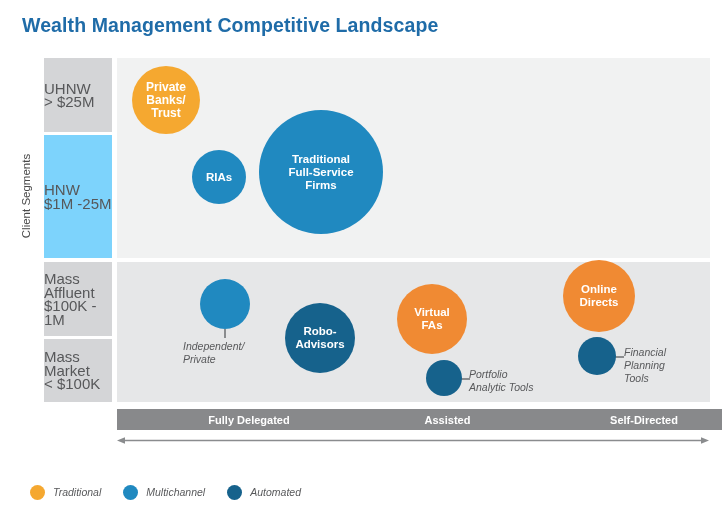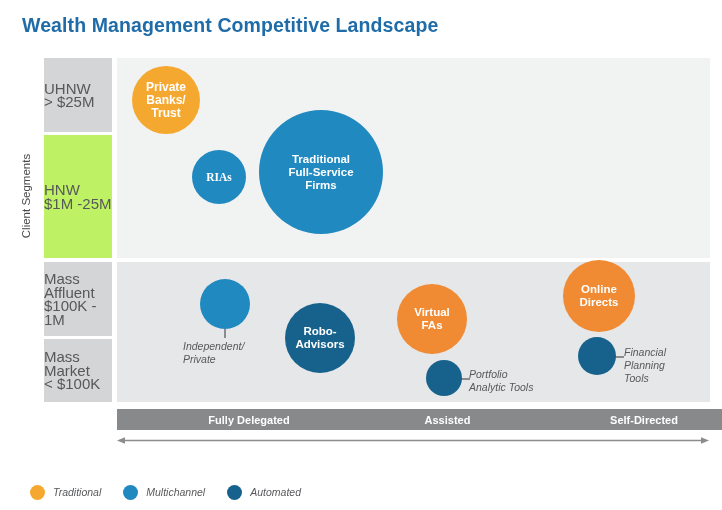--- a/index.html
+++ b/index.html
@@ -92,21 +92,21 @@
   <div class="y-axis-caption">Client Segments</div>
 
   <div class="band band-upper"></div>
   <div class="band band-lower"></div>
 
   <div id="seg-layer">
       <div class="seg-box" style="top: 58px; height: 74px; background: rgb(212, 213, 215);">
         <span>UHNW</span>
         <span>&gt; $25M</span>
       </div>
-      <div class="seg-box" style="top: 135px; height: 123px; background: #bef264;">
+      <div class="seg-box" style="top: 135px; height: 123px; background: #7dd3fc;">
         <span>HNW</span>
         <span>$1M -25M</span>
       </div>
       <div class="seg-box" style="top: 262px; height: 74px; background: rgb(212, 213, 215);">
         <span>Mass</span>
         <span>Affluent</span>
         <span>$100K - 1M</span>
       </div>
       <div class="seg-box" style="top: 339px; height: 63px; background: rgb(212, 213, 215);">
         <span>Mass</span>
@@ -115,21 +115,21 @@
       </div>
     </div>
   <div id="bubble-layer">
       <div class="bubble" style="left: 132px; top: 66px; width: 68px; height: 68px; background: rgb(245, 168, 48); font-size: 12px;">
         <span class="blabel">
           <div>Private</div>
           <div>Banks/</div>
           <div>Trust</div>
         </span>
       </div>
-      <div class="bubble" style="left: 192px; top: 150px; width: 54px; height: 54px; background: rgb(32, 137, 192); font-size: 11.5px; font-family: Liberation Serif, serif;">
+      <div class="bubble" style="left: 192px; top: 150px; width: 54px; height: 54px; background: rgb(32, 137, 192); font-size: 11.5px;">
         <span class="blabel">
           <div>RIAs</div>
         </span>
       </div>
       <div class="bubble" style="left: 259px; top: 110px; width: 124px; height: 124px; background: rgb(32, 137, 192); font-size: 11.5px;">
         <span class="blabel">
           <div>Traditional</div>
           <div>Full-Service</div>
           <div>Firms</div>
         </span>

